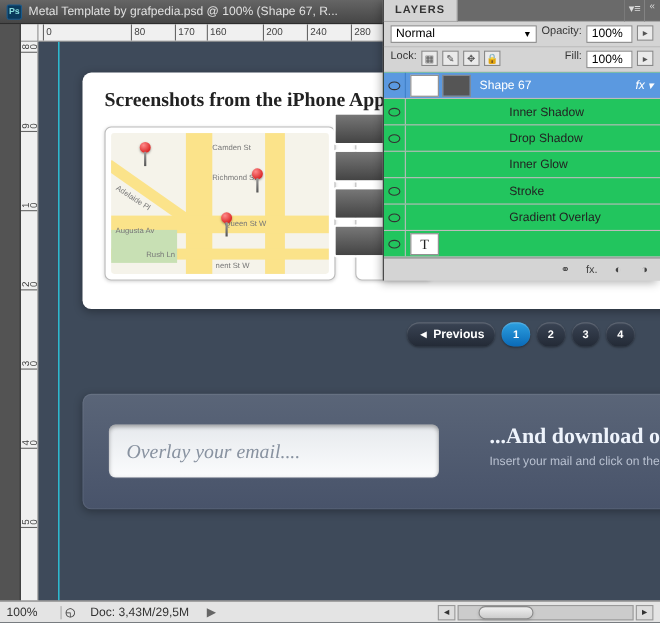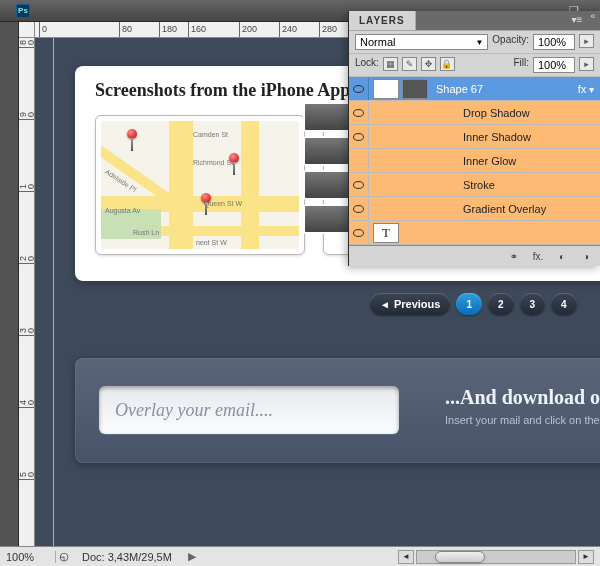--- a/index.html
+++ b/index.html
@@ -1,17 +1,17 @@
 <!DOCTYPE html>
 <html><head>
 <meta charset="utf-8">
 <style>
 *{margin:0;padding:0;box-sizing:border-box;font-family:Tahoma,Arial,sans-serif;font-size:11px}
 body{background:#535353;overflow:hidden;width:600px;height:566px;position:relative}
-.titlebar{height:22px;background:linear-gradient(#656565,#464646);display:flex;align-items:center;padding:0 16px;color:#e0e0e0;font-size:11px;border-bottom:1px solid #2a2a2a}
+.titlebar{height:22px;background:linear-gradient(#656565,#464646);display:flex;align-items:center;padding:0 6px;color:#e0e0e0;font-size:11px;border-bottom:1px solid #2a2a2a}
 .titlebar .ps{width:14px;height:14px;background:#0a3a5c;border:1px solid #1a5a8c;border-radius:2px;margin-right:6px;display:flex;align-items:center;justify-content:center;color:#8dd;font-size:8px;font-weight:bold}
 .titlebar .min{margin-left:auto;width:20px;text-align:center;color:#ddd}
 .titlebar .x{width:20px;text-align:center;color:#ddd}
 .ruler-h{position:absolute;left:35px;top:22px;right:0;height:16px;background:#f0f0f0;border-bottom:1px solid #888;overflow:hidden}
 .ruler-h .ticks{position:relative;height:100%}
 .ruler-h .tick{position:absolute;top:0;font-size:9px;color:#444;border-left:1px solid #666;height:100%;padding-left:2px;padding-top:2px}
 .ruler-v{position:absolute;left:19px;top:38px;width:16px;bottom:20px;background:#f0f0f0;border-right:1px solid #888;overflow:hidden}
 .ruler-v .tick{position:absolute;left:0;font-size:9px;color:#444;border-top:1px solid #666;width:100%;writing-mode:vertical-rl;padding-top:2px;padding-left:2px;transform:rotate(180deg);transform-origin:center}
 .toolbar{position:absolute;left:0;top:22px;width:19px;bottom:20px;background:#535353;border-right:1px solid #2a2a2a}
 .ruler-corner{position:absolute;left:19px;top:22px;width:16px;height:16px;background:#f0f0f0;border-right:1px solid #888;border-bottom:1px solid #888}
@@ -35,74 +35,75 @@
 .faces{position:absolute;left:268px;top:64px;width:60px;height:150px;display:flex;flex-direction:column;gap:4px}
 .face{height:30px;background:linear-gradient(#777,#444);border:2px solid #fff;border-radius:3px}
 .pager{position:absolute;left:335px;top:255px;display:flex;gap:6px;align-items:center}
 .pbtn{height:22px;min-width:22px;padding:0 10px;border-radius:12px;background:linear-gradient(#3a4454,#232a36);color:#fff;display:flex;align-items:center;justify-content:center;font-size:10px;font-weight:bold;box-shadow:inset 0 1px 1px rgba(255,255,255,.2),0 1px 2px rgba(0,0,0,.4);cursor:pointer}
 .pbtn.active{background:linear-gradient(#2da0e0,#0a6ab8)}
 .pbtn .arr{margin-right:4px;font-size:10px}
 .emailband{position:absolute;left:40px;top:320px;width:560px;height:105px;background:linear-gradient(#5a6578,#48536a);border-radius:8px;box-shadow:inset 0 0 0 1px rgba(255,255,255,.08),0 2px 8px rgba(0,0,0,.3)}
 .emailin{position:absolute;left:24px;top:28px;width:300px;height:48px;border-radius:6px;background:linear-gradient(#e6e9ed,#fbfcfd);box-shadow:inset 0 2px 4px rgba(0,0,0,.35),0 1px 0 rgba(255,255,255,.1);display:flex;align-items:center;padding:0 16px;color:#8892a0;font-family:Georgia,serif;font-style:italic;font-size:18px}
 .dlhead{position:absolute;left:370px;top:28px;color:#eef3fb;font-family:Georgia,serif;font-size:20px;font-weight:bold}
 .dlsub{position:absolute;left:370px;top:56px;color:#b8c0d0;font-size:11px}
-.layers{position:absolute;right:0;top:11px;width:252px;background:#d4d4d4;border-left:1px solid #2a2a2a;box-shadow:-2px 2px 8px rgba(0,0,0,.3)}
+.layers{position:absolute;right:0;top:0;width:252px;background:#d4d4d4;border-left:1px solid #2a2a2a;box-shadow:-2px 2px 8px rgba(0,0,0,.3)}
 .layers .tab{display:flex}
 .layers .tab .t{background:#d4d4d4;padding:4px 10px;font-size:10px;font-weight:bold;color:#333;border-right:1px solid #aaa;border-bottom:1px solid #aaa;letter-spacing:1px}
 .layers .tab .sp{flex:1;background:#6a6a6a;border-bottom:1px solid #aaa}
 .layers .tab .menu{width:18px;background:#6a6a6a;border-bottom:1px solid #aaa;text-align:center;color:#ddd;font-size:10px;line-height:18px}
 .layers .tab .close{width:14px;background:#6a6a6a;border-bottom:1px solid #aaa;text-align:center;color:#ddd;font-size:9px}
 .row{display:flex;padding:3px 6px;gap:4px;border-bottom:1px solid #bcbcbc}
 .sel{background:#fff;border:1px solid #888;padding:1px 4px;font-size:10px;min-width:60px;display:flex;justify-content:space-between;align-items:center}
 .sel .dd{font-size:8px}
 .lbl{font-size:10px;color:#333}
 .ic{width:15px;height:14px;border:1px solid #888;background:#eaeaea;display:inline-flex;align-items:center;justify-content:center;font-size:9px;color:#555}
-.layerlist{max-height:170px;overflow:hidden;background:#fdba74}
+.layerlist{max-height:170px;overflow:hidden;background:#22c55e}
 .lrow{display:flex;align-items:center;height:24px;border-bottom:1px solid #bcbcbc;font-size:10px;color:#222}
 .lrow .eye{width:20px;text-align:center;border-right:1px solid #bcbcbc;height:100%;display:flex;align-items:center;justify-content:center;font-size:10px}
 .lrow .eye:after{content:"";width:9px;height:6px;border:1px solid #333;border-radius:50%;display:block}
 .lrow .eye.off:after{display:none}
 .lrow .thumbsl{display:flex;padding:0 4px;gap:3px}
 .lth{width:26px;height:20px;background:#fff;border:1px solid #888}
 .lth.mask{background:linear-gradient(#555,#555)}
 .lrow.main{background:#5b99e0;color:#fff}
 .lrow.main .eye{border-right-color:#4080c8}
 .lrow .nm{flex:1;padding-left:4px}
-.lrow .fx{padding-right:6px;font-size:10px}
+.lrow .fx{padding-right:6px;font-style:italic;font-size:10px}
 .lrow.sub{padding-left:0}
 .lrow.sub .spacer{width:76px;border-right:0;height:100%}
 .lrow.txt .lth{display:flex;align-items:center;justify-content:center;font-family:Georgia,serif;font-size:13px}
 .layerbtm{display:flex;justify-content:flex-end;padding:3px 6px;gap:8px;border-top:1px solid #888;background:#d4d4d4}
 .layerbtm .b{width:16px;height:14px;display:flex;align-items:center;justify-content:center;font-size:10px;color:#444}
 .statusbar{position:absolute;left:0;bottom:0;right:0;height:20px;background:#e4e4e4;border-top:1px solid #888;display:flex;align-items:center;font-size:10px;color:#333}
 .statusbar .zoom{width:56px;padding:0 6px;border-right:1px solid #aaa}
 .statusbar .doc{padding:0 10px}
 .statusbar .sb{margin-left:auto;display:flex;align-items:center;gap:2px;padding-right:6px}
 .statusbar .sbbtn{width:16px;height:14px;background:#ddd;border:1px solid #999;display:flex;align-items:center;justify-content:center;font-size:8px}
 .statusbar .track{width:160px;height:14px;background:#ccc;border:1px solid #999;position:relative}
 .statusbar .thumb{position:absolute;left:18px;top:0;width:50px;height:12px;background:linear-gradient(#f0f0f0,#ccc);border:1px solid #888}
 </style>
 </head>
 <body>
 
 <div class="titlebar">
   <span class="ps">Ps</span>
+  <span>Metal Template by grafpedia.psd @ 100% (Shape 67, R...</span>
   <span class="min">—</span>
   <span class="x">❏</span>
 </div>
 
 <div class="toolbar"></div>
 <div class="ruler-corner"></div>
 
 <div class="ruler-h">
     <div class="ticks" id="rhticks">
       <div class="tick" style="left: 4px;">0</div>
       <div class="tick" style="left: 32px; margin-top: 48px;">40</div>
       <div class="tick" style="left: 84px;">80</div>
-      <div class="tick" style="left: 124px;">180</div>
+      <div class="tick" style="left: 124px;">170</div>
       <div class="tick" style="left: 153px;">160</div>
       <div class="tick" style="left: 204px;">200</div>
       <div class="tick" style="left: 244px;">240</div>
       <div class="tick" style="left: 284px;">280</div>
       <div class="tick" style="left: 324px;">320</div>
       <div class="tick" style="left: 364px;">360</div>
       <div class="tick" style="left: 404px;">400</div>
       <div class="tick" style="left: 444px;">440</div>
       <div class="tick" style="left: 484px;">480</div>
       <div class="tick" style="left: 524px;">520</div>
@@ -232,26 +233,26 @@
           <div class="lth"></div>
           <div class="lth mask"></div>
         </div>
       <div class="nm">Shape 67</div>
       <div class="fx"><span>fx</span> ▾</div>
     </div>
     <div id="fxrows">
         <div class="lrow sub">
           <div class="eye"></div>
           <div class="spacer"></div>
+          <div class="nm" style="padding-left:18px">Inner Shadow</div>
+        </div>
+        <div class="lrow sub">
+          <div class="eye"></div>
+          <div class="spacer"></div>
           <div class="nm" style="padding-left:18px">Drop Shadow</div>
-        </div>
-        <div class="lrow sub">
-          <div class="eye"></div>
-          <div class="spacer"></div>
-          <div class="nm" style="padding-left:18px">Inner Shadow</div>
         </div>
         <div class="lrow sub">
           <div class="eye off"></div>
           <div class="spacer"></div>
           <div class="nm" style="padding-left:18px">Inner Glow</div>
         </div>
         <div class="lrow sub">
           <div class="eye"></div>
           <div class="spacer"></div>
           <div class="nm" style="padding-left:18px">Stroke</div>

